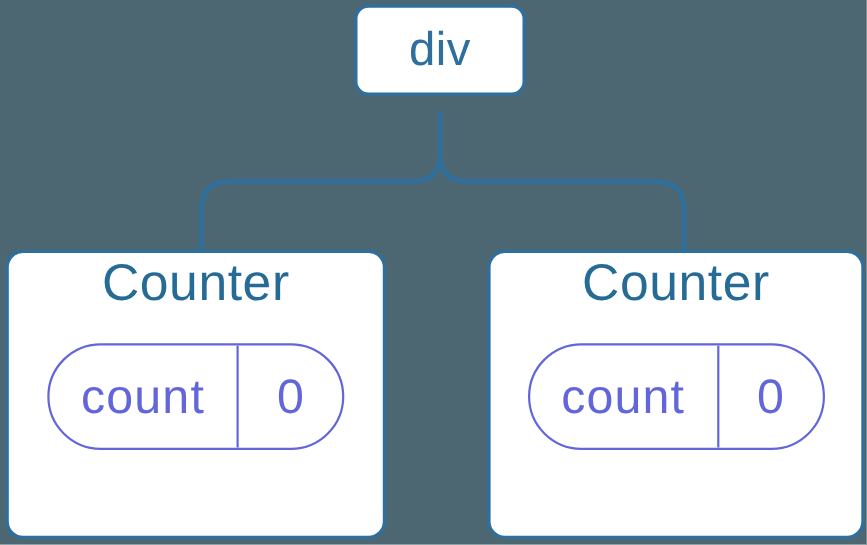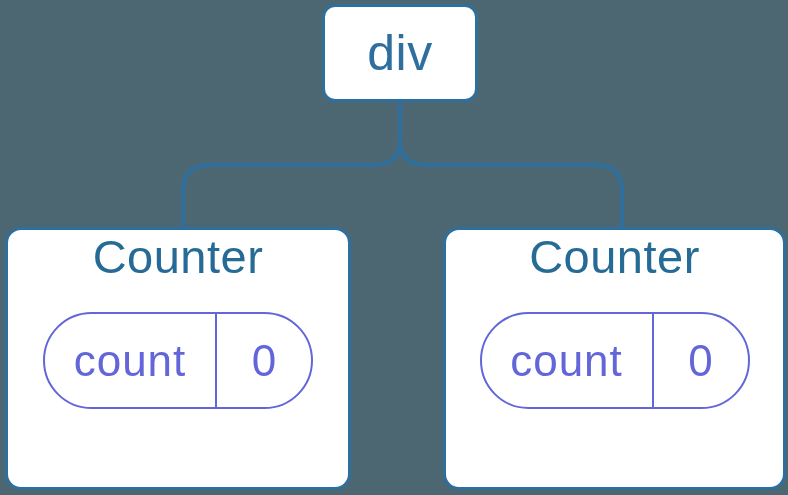--- a/index.html
+++ b/index.html
@@ -26,27 +26,27 @@
     width: 788px; height: 495px;
     pointer-events: none;
   }
   .node {
     position: absolute;
     background: var(--node-bg);
     border: 3px solid var(--tree-blue);
   }
   .root-node {
     left: 322px; top: 4px;
-    width: 156px; height: 98px;
+    width: 156px; height: 83px;
     border-radius: 13px;
     display: flex;
     align-items: center;
     justify-content: center;
     color: var(--tree-blue);
-    font-size: 50px;
+    font-size: 43px;
     font-weight: 500;
     letter-spacing: 0.5px;
   }
   .counter-node {
     top: 227px;
     height: 263px;
     border-radius: 16px;
   }
   .counter-node.left  { left: 5px;   width: 346px; }
   .counter-node.right { left: 443px; width: 343px; }

